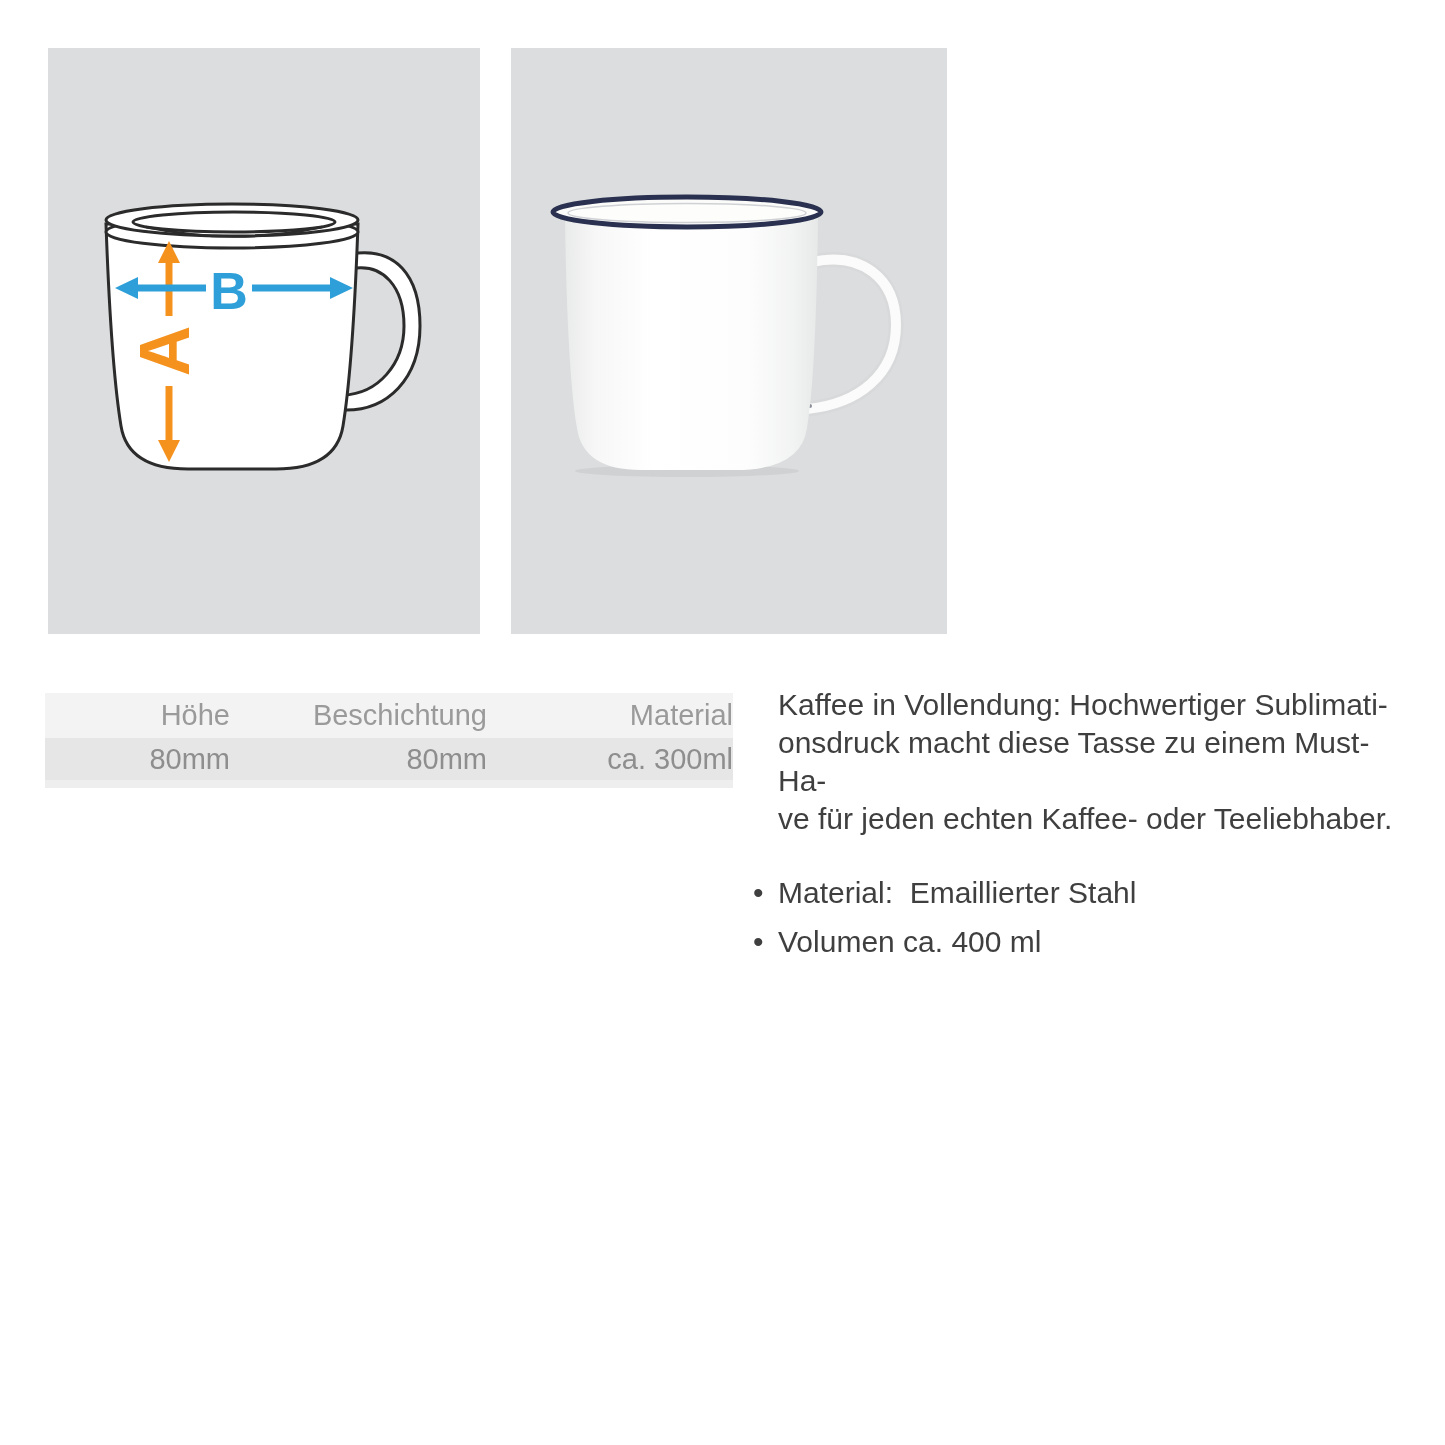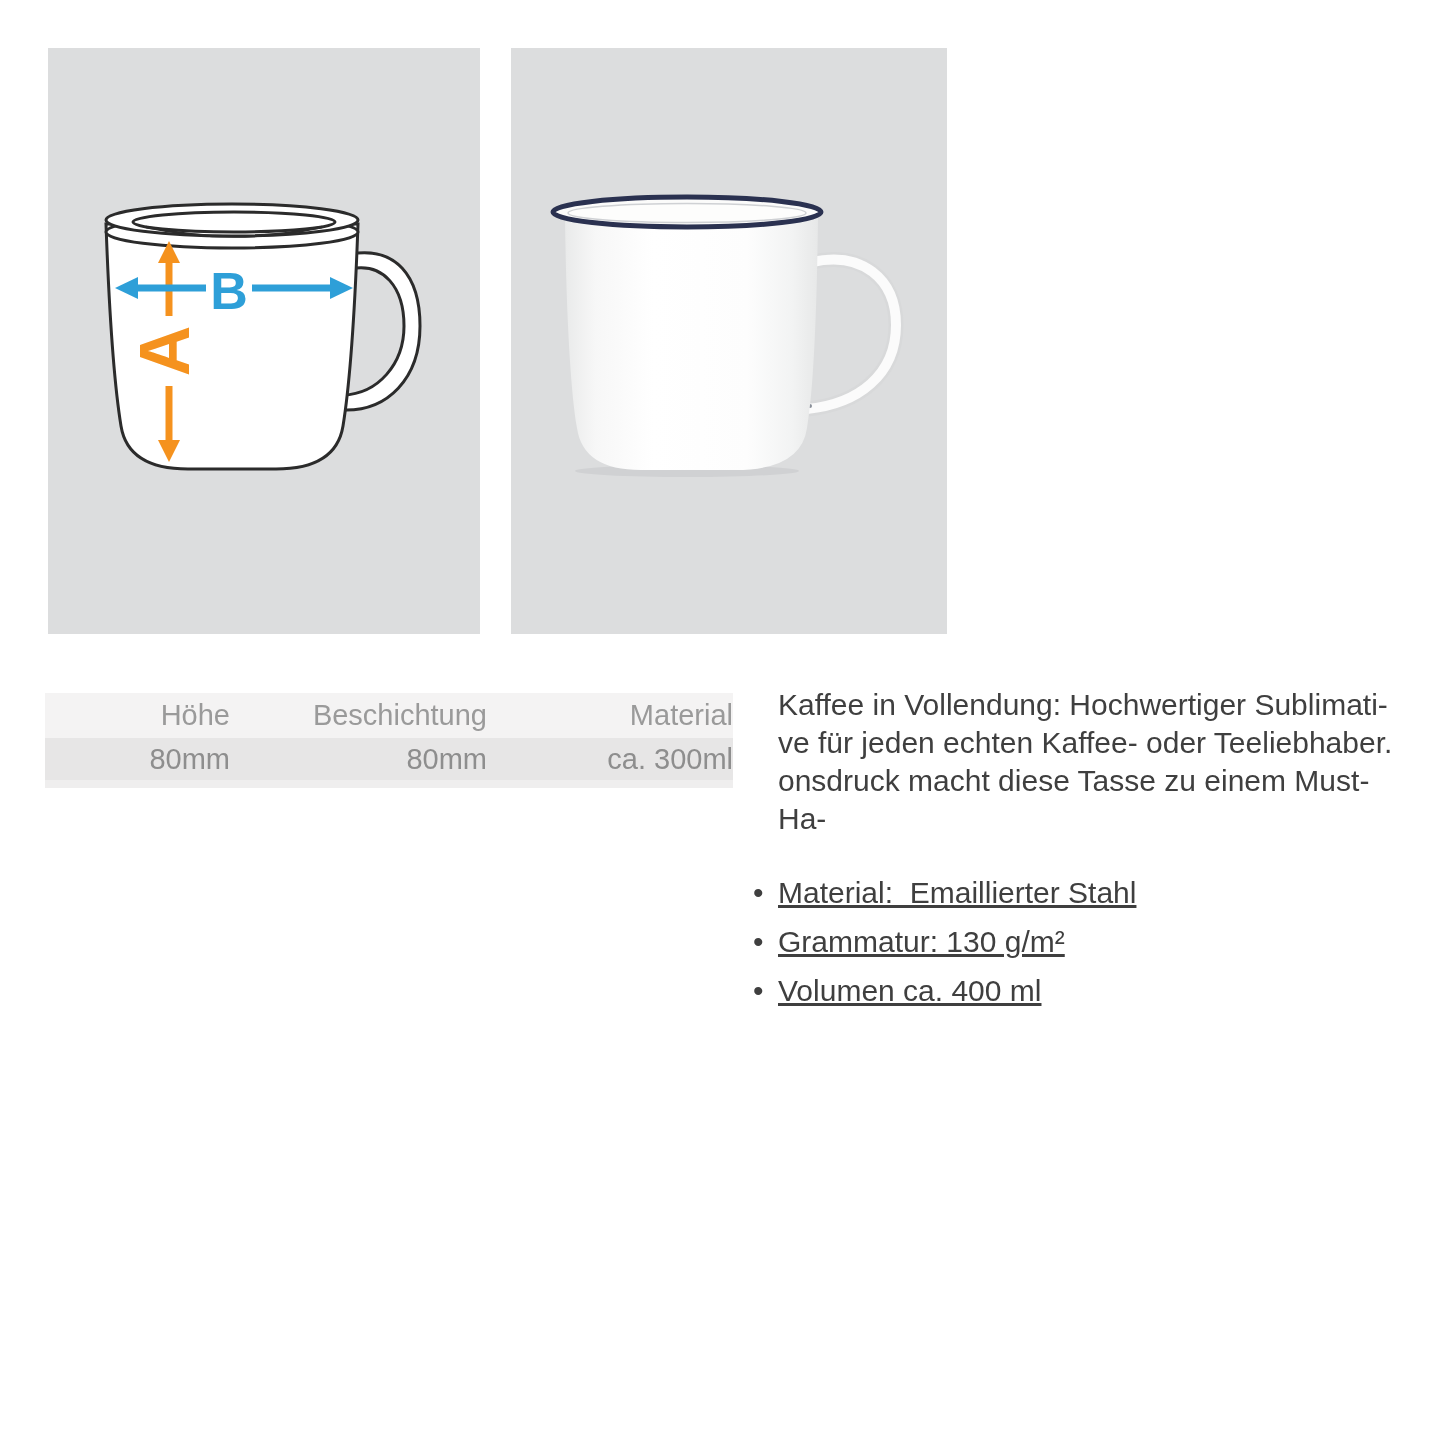--- a/index.html
+++ b/index.html
@@ -29,21 +29,21 @@
     position:absolute;left:45px;top:780px;width:688px;height:8px;
     background:var(--table-strip-bg,#efeeee);
   }
 
   
   .desc{position:absolute;left:750px;top:686px;width:665px;font-size:30px;line-height:38px;}
   .desc-par{margin:0;}
   .desc-line{white-space:pre-wrap;margin-left:28px;}
   .feature-list{list-style:none;margin:36px 0 0 0;padding:0;}
   .feature-list li{
-    position:relative;padding-left:28px;margin:0 0 11px 0;white-space:pre-wrap;text-decoration:underline;
+    position:relative;padding-left:28px;margin:0 0 11px 0;white-space:pre-wrap;
   }
   .feature-list li::before{
     content:"\2022";position:absolute;left:3px;top:0;
     font-size:30px;line-height:38px;color:var(--text-dark,#3f3f3f);
   }
 
   .dim-label{font-weight:bold;font-family:"Liberation Sans",sans-serif;}
 </style>
 </head>
 <body>
@@ -126,21 +126,20 @@
       <td>80mm</td>
       <td>ca. 300ml</td>
     </tr>
   </tbody>
 </table>
 <div class="table-strip"></div>
 
 <div class="desc">
   <p class="desc-par">
     <span class="desc-line" style="display:block">Kaffee in Vollendung: Hochwertiger Sublimati-</span>
+    <span class="desc-line" style="display:block">onsdruck macht diese Tasse zu einem Must-Ha-</span>
     <span class="desc-line" style="display:block">ve für jeden echten Kaffee- oder Teeliebhaber.</span>
-    <span class="desc-line" style="display:block">onsdruck macht diese Tasse zu einem Must-Ha-</span>
   </p>
   <ul class="feature-list">
     <li>Material:  Emaillierter Stahl</li>
-    <li>Grammatur: 130 g/m²</li>
     <li>Volumen ca. 400 ml</li>
   </ul>
 </div>
 
 </body></html>

